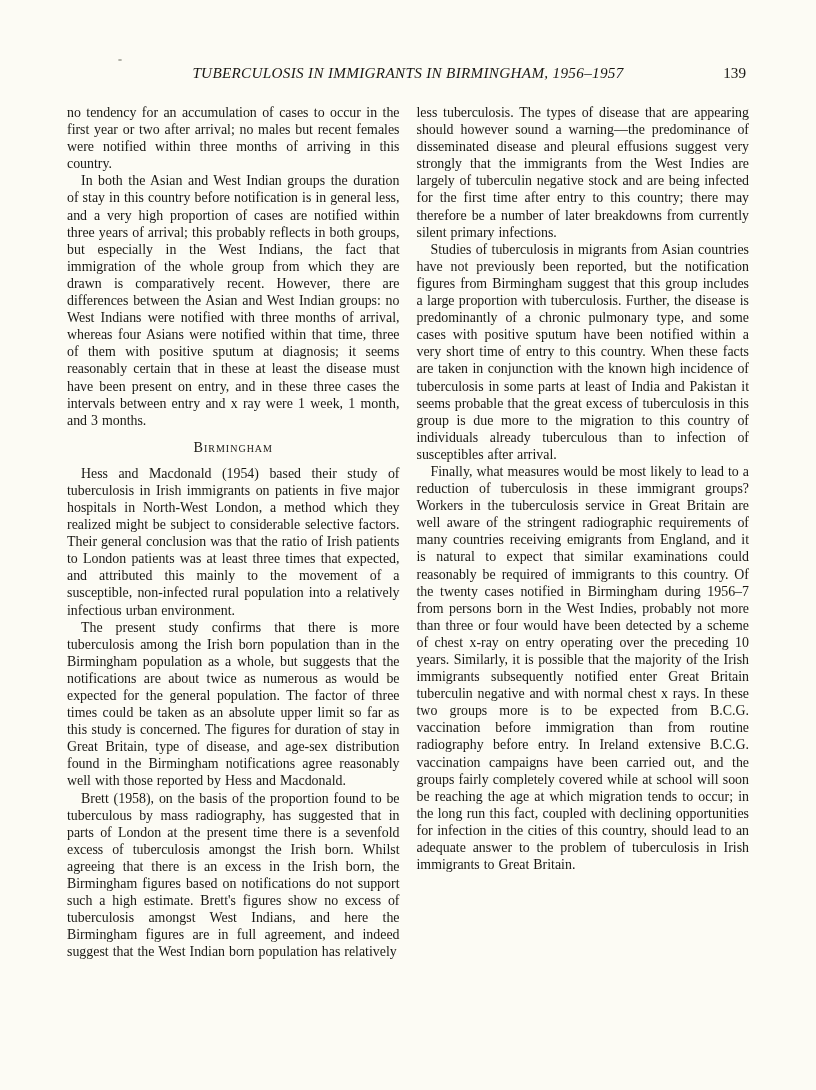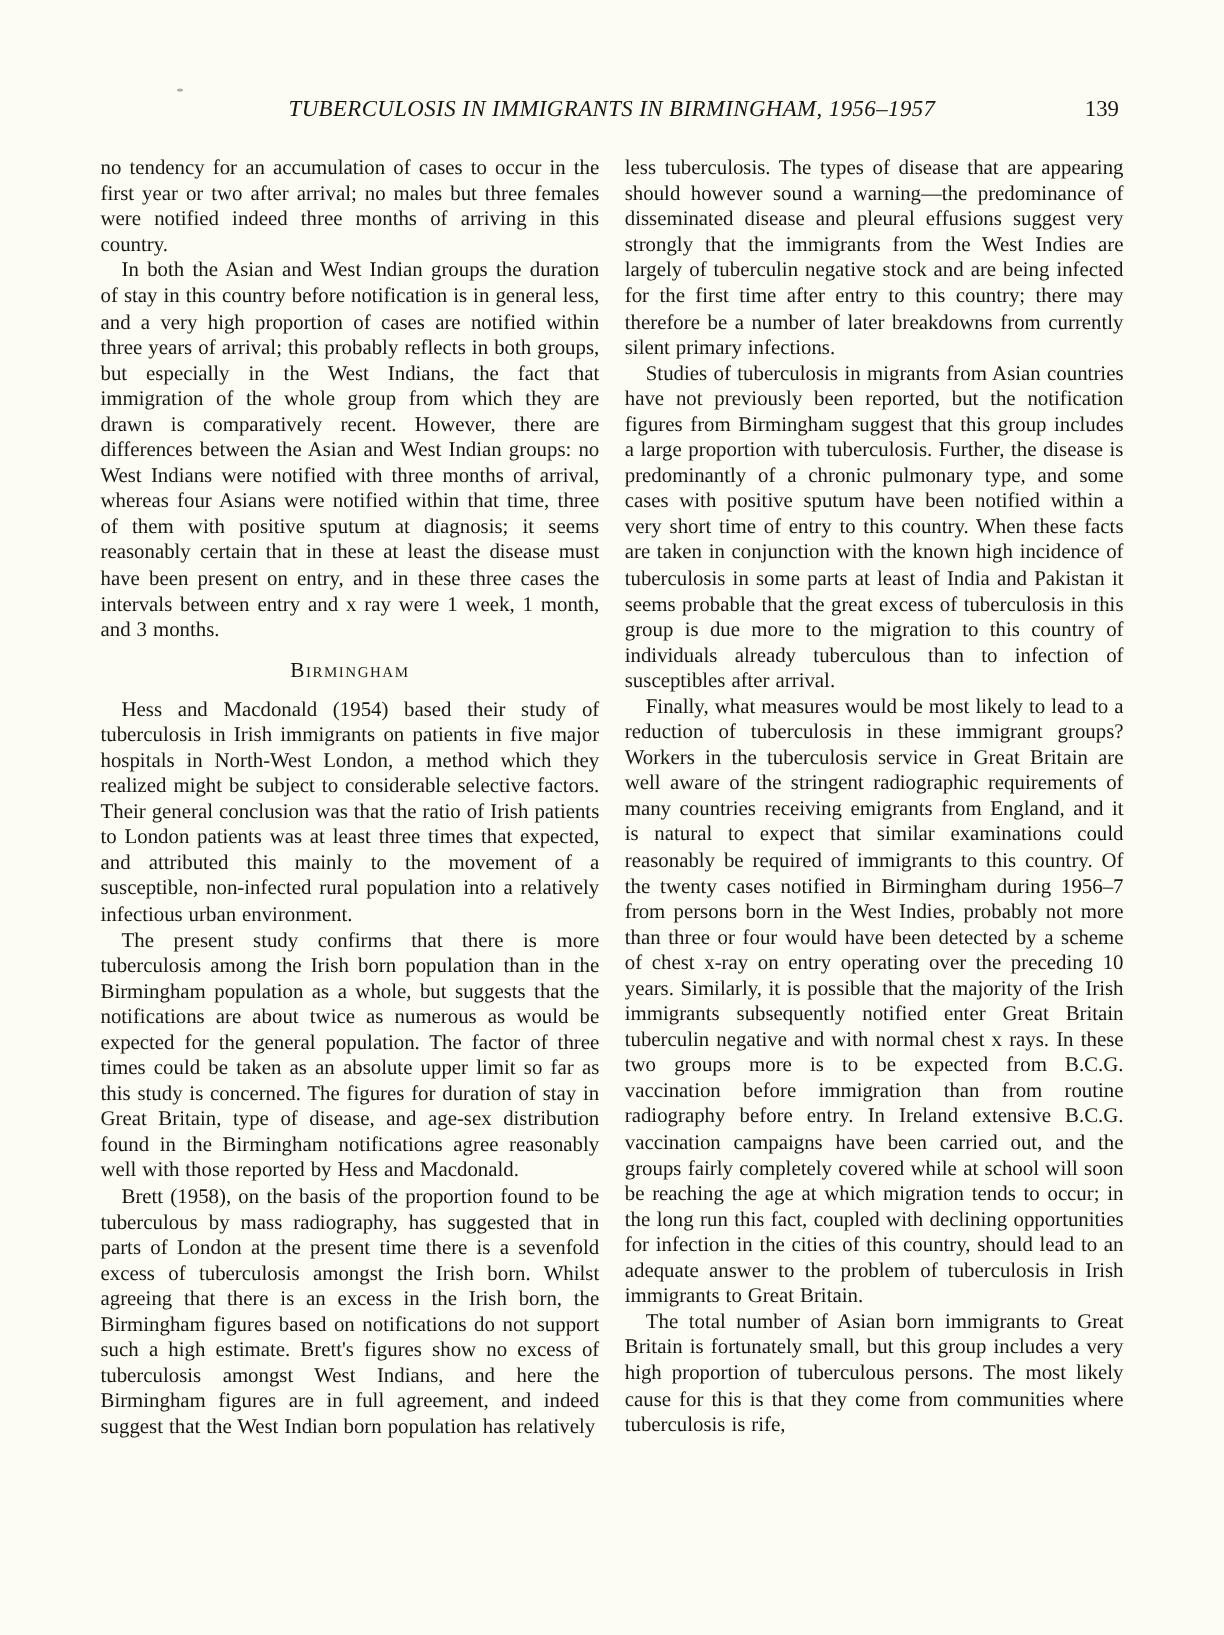--- a/index.html
+++ b/index.html
@@ -86,30 +86,29 @@
   <div class="scan-mark"></div>
 
   <div class="running-head">
     <span class="running-title">TUBERCULOSIS IN IMMIGRANTS IN BIRMINGHAM, 1956–1957</span>
     <span class="page-number">139</span>
   </div>
 
   <div class="content">
 
     <div class="column">
-      <p class="para">no tendency for an accumulation of cases to occur in the first year or two after arrival; no males but three females were notified indeed three months of arriving in this country.</p>
+      <p class="para">no tendency for an accumulation of cases to occur in the first year or two after arrival; no males but recent females were notified within three months of arriving in this country.</p>
       <p class="para indent">In both the Asian and West Indian groups the duration of stay in this country before notification is in general less, and a very high proportion of cases are notified within three years of arrival; this probably reflects in both groups, but especially in the West Indians, the fact that immigration of the whole group from which they are drawn is comparatively recent. However, there are differences between the Asian and West Indian groups: no West Indians were notified with three months of arrival, whereas four Asians were notified within that time, three of them with positive sputum at diagnosis; it seems reasonably certain that in these at least the disease must have been present on entry, and in these three cases the intervals between entry and x ray were 1 week, 1 month, and 3 months.</p>
       <h2 class="section-heading">Birmingham</h2>
       <p class="para indent">Hess and Macdonald (1954) based their study of tuberculosis in Irish immigrants on patients in five major hospitals in North-West London, a method which they realized might be subject to considerable selective factors. Their general conclusion was that the ratio of Irish patients to London patients was at least three times that expected, and attributed this mainly to the movement of a susceptible, non-infected rural population into a relatively infectious urban environment.</p>
       <p class="para indent">The present study confirms that there is more tuberculosis among the Irish born population than in the Birmingham population as a whole, but suggests that the notifications are about twice as numerous as would be expected for the general population. The factor of three times could be taken as an absolute upper limit so far as this study is concerned. The figures for duration of stay in Great Britain, type of disease, and age-sex distribution found in the Birmingham notifications agree reasonably well with those reported by Hess and Macdonald.</p>
       <p class="para indent">Brett (1958), on the basis of the proportion found to be tuberculous by mass radiography, has suggested that in parts of London at the present time there is a sevenfold excess of tuberculosis amongst the Irish born. Whilst agreeing that there is an excess in the Irish born, the Birmingham figures based on notifications do not support such a high estimate. Brett's figures show no excess of tuberculosis amongst West Indians, and here the Birmingham figures are in full agreement, and indeed suggest that the West Indian born population has relatively</p>
     </div>
 
     <div class="column">
       <p class="para">less tuberculosis. The types of disease that are appearing should however sound a warning—the predominance of disseminated disease and pleural effusions suggest very strongly that the immigrants from the West Indies are largely of tuberculin negative stock and are being infected for the first time after entry to this country; there may therefore be a number of later breakdowns from currently silent primary infections.</p>
       <p class="para indent">Studies of tuberculosis in migrants from Asian countries have not previously been reported, but the notification figures from Birmingham suggest that this group includes a large proportion with tuberculosis. Further, the disease is predominantly of a chronic pulmonary type, and some cases with positive sputum have been notified within a very short time of entry to this country. When these facts are taken in conjunction with the known high incidence of tuberculosis in some parts at least of India and Pakistan it seems probable that the great excess of tuberculosis in this group is due more to the migration to this country of individuals already tuberculous than to infection of susceptibles after arrival.</p>
       <p class="para indent">Finally, what measures would be most likely to lead to a reduction of tuberculosis in these immigrant groups? Workers in the tuberculosis service in Great Britain are well aware of the stringent radiographic requirements of many countries receiving emigrants from England, and it is natural to expect that similar examinations could reasonably be required of immigrants to this country. Of the twenty cases notified in Birmingham during 1956–7 from persons born in the West Indies, probably not more than three or four would have been detected by a scheme of chest x-ray on entry operating over the preceding 10 years. Similarly, it is possible that the majority of the Irish immigrants subsequently notified enter Great Britain tuberculin negative and with normal chest x rays. In these two groups more is to be expected from B.C.G. vaccination before immigration than from routine radiography before entry. In Ireland extensive B.C.G. vaccination campaigns have been carried out, and the groups fairly completely covered while at school will soon be reaching the age at which migration tends to occur; in the long run this fact, coupled with declining opportunities for infection in the cities of this country, should lead to an adequate answer to the problem of tuberculosis in Irish immigrants to Great Britain.</p>
-      <p class="para indent">The total number of Asian born immigrants to Great Britain is fortunately small, but this group includes a very high proportion of tuberculous persons. The most likely cause for this is that they come from communities where tuberculosis is rife,</p>
     </div>
 
   </div>
 
 </div>
 
 </body></html>

